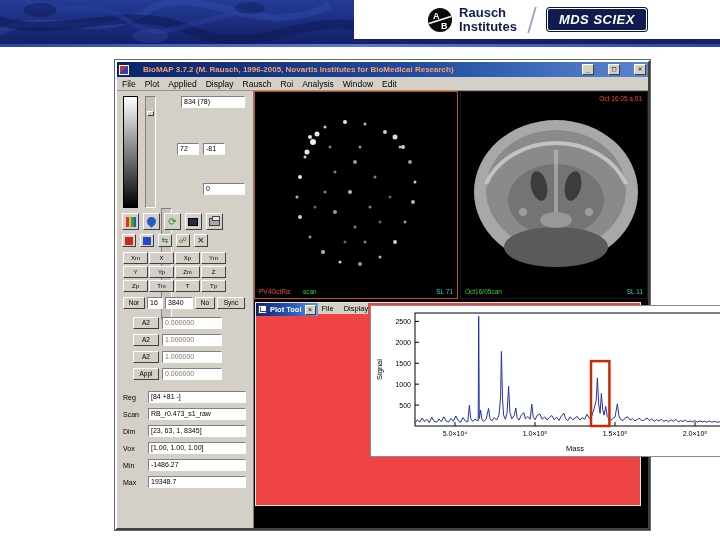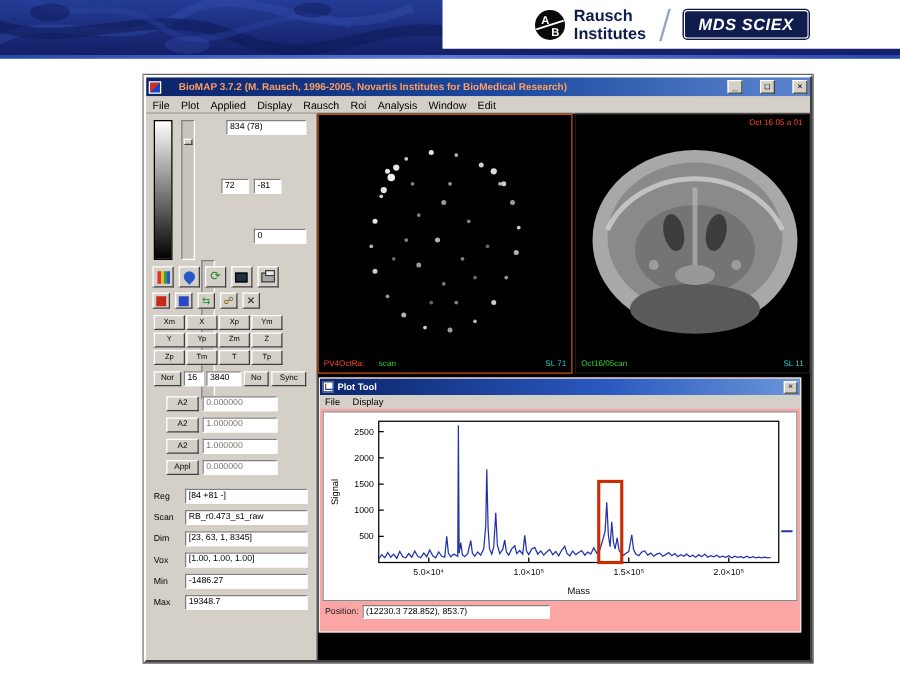--- a/index.html
+++ b/index.html
@@ -65,21 +65,21 @@
 .images-row{position:absolute;left:0;top:0;right:0;height:208px;display:flex;gap:2px}
 .img-panel{position:relative;background:#000;overflow:hidden}
 .img-pet{width:204px;border:1px solid #c8500a;flex:0 0 auto}
 .img-mri{flex:1;border:1px solid #1a1a1a}
 .img-label{position:absolute;font-size:6.5px;white-space:nowrap}
 .lab-red{color:#ff4820}
 .lab-green{color:#30d030}
 .lab-cyan{color:#28d0d0}
 
 
-.plot-window{position:absolute;left:1px;top:211px;width:386px;height:204px;background:#fca5a5;border:1px solid #e8e8e8;box-shadow:1px 1px 0 #000;display:flex;flex-direction:column}
+.plot-window{position:absolute;left:1px;top:211px;width:386px;height:204px;background:#ef4444;border:1px solid #e8e8e8;box-shadow:1px 1px 0 #000;display:flex;flex-direction:row}
 .plot-titlebar{height:13px;background:linear-gradient(90deg,#0a246a,#2a5ac0 60%,#6a96d8);display:flex;align-items:center;gap:3px;padding:0 2px;flex:0 0 auto}
 .plot-titlebar .title{color:#fff;font-size:7.5px;font-weight:bold;flex:1}
 .plot-icon{width:9px;height:9px;background:#fff;border:1px solid #204080;position:relative}
 .plot-icon:before{content:"";position:absolute;left:1px;bottom:1px;width:6px;height:4px;border-left:1px solid #c03020;border-bottom:1px solid #2040c0}
 .plot-close{width:11px;height:10px;background:#d4d0c8;border:1px solid;border-color:#fff #404040 #404040 #fff;font-size:7px;line-height:8px;text-align:center}
 .plot-menubar{height:11px;background:#d4d0c8;display:flex;gap:10px;padding-left:4px;font-size:7.5px;align-items:center;flex:0 0 auto}
 .plot-canvas{margin:2px;background:#fff;border:1px solid #8a8a8a;height:152px;flex:0 0 auto;position:relative}
 .plot-status{height:13px;display:flex;align-items:center;padding-left:4px;font-size:7px;color:#202020}
 .plot-status .field{height:11px;width:150px;background:#fff}
 </style>

